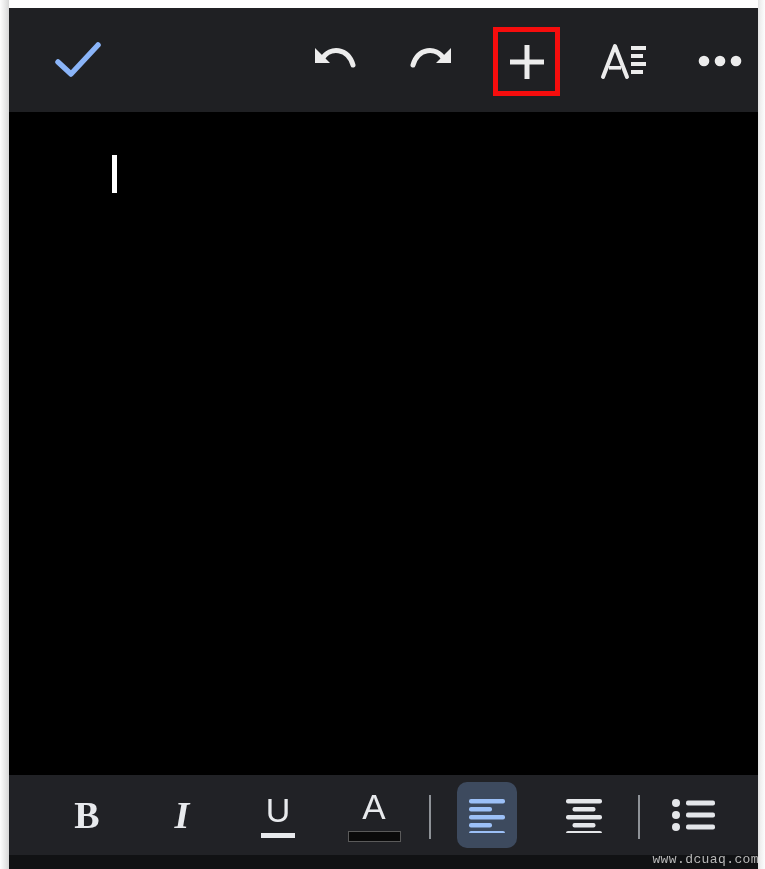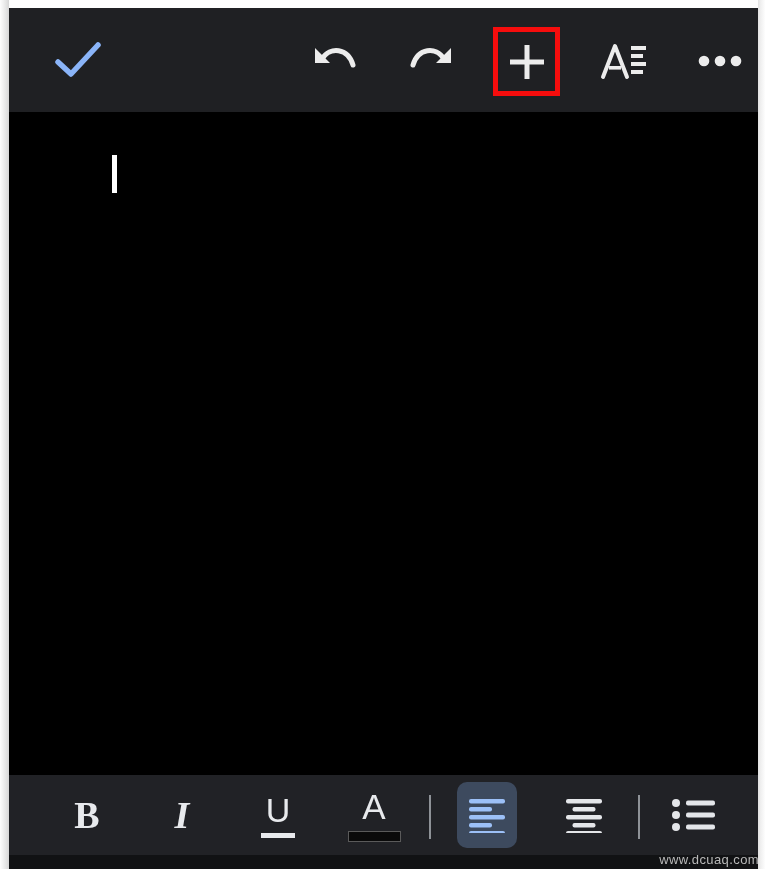--- a/index.html
+++ b/index.html
@@ -158,21 +158,21 @@
   .div-1 { left: 420px; }
   .div-2 { left: 629px; }
 
   .watermark {
     position: absolute;
     right: 6px;
     bottom: 2px;
     font-size: 13px;
     letter-spacing: 0.4px;
     color: #b9b9b9;
-    font-family: Liberation Sans, sans-serif;
+    font-family: Liberation Mono, monospace;
     white-space: nowrap;
   }
 
   .bottom-strip {
     position: absolute;
     left: 9px; top: 855px;
     width: 749px; height: 14px;
     background: #111214;
   }
 </style>

